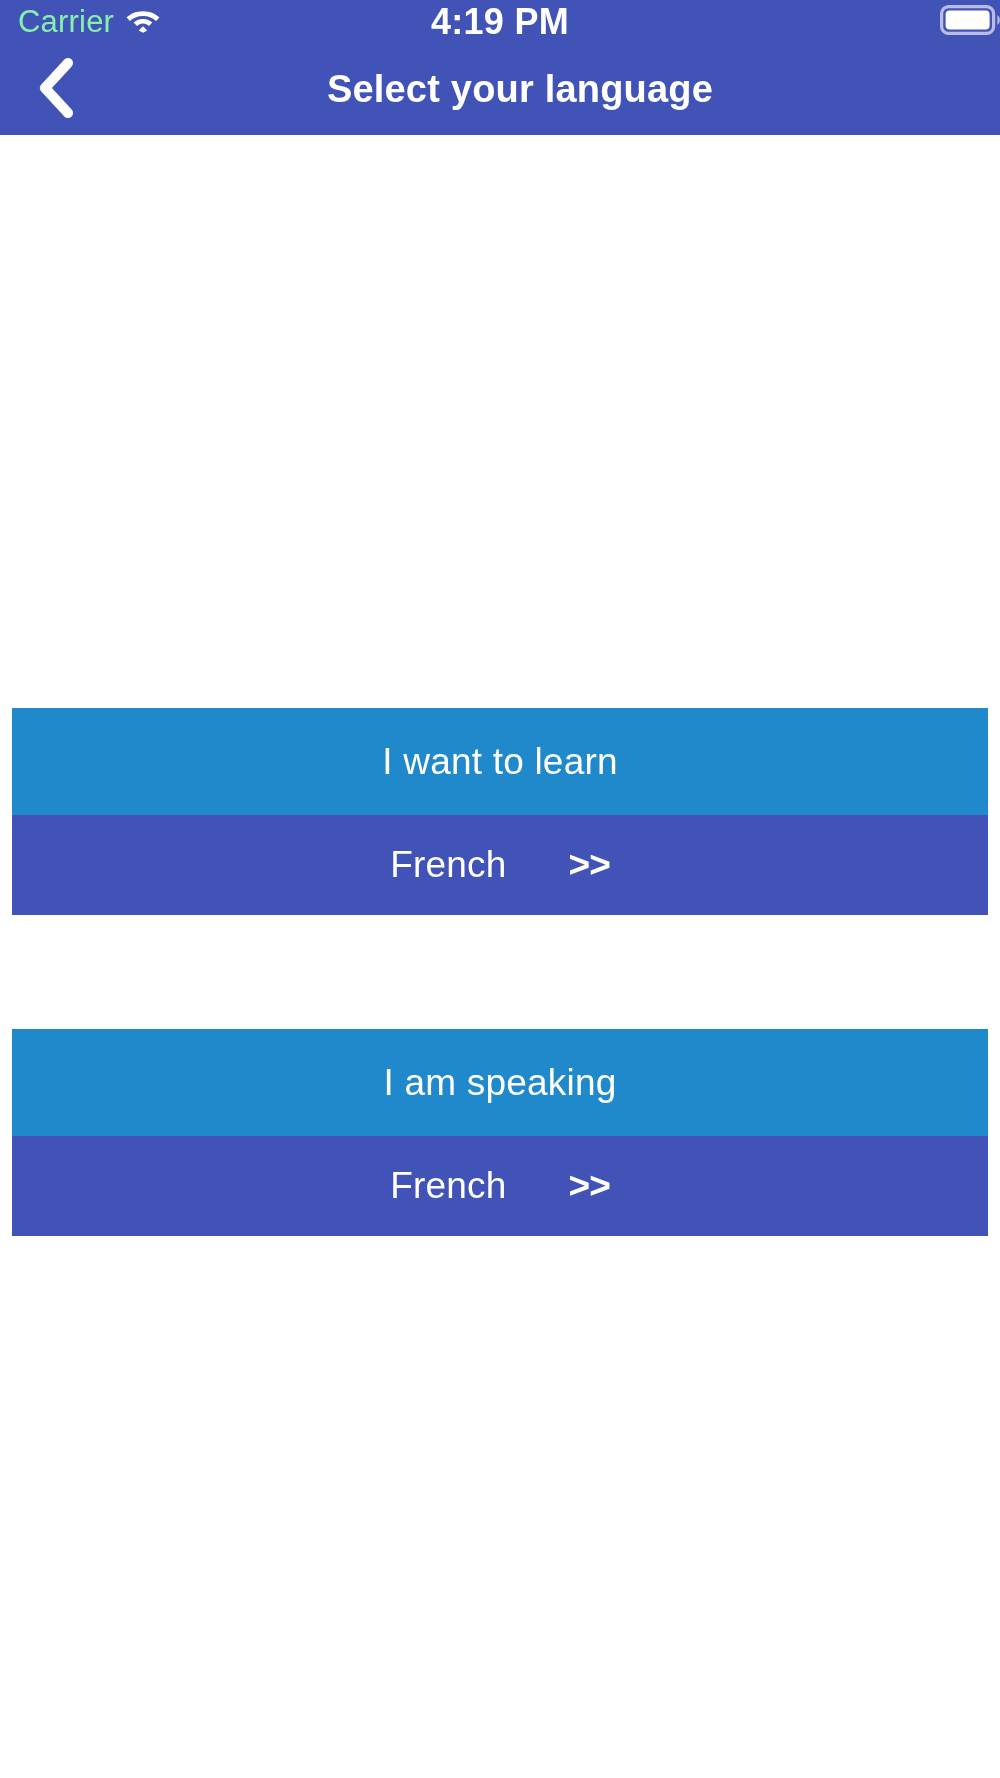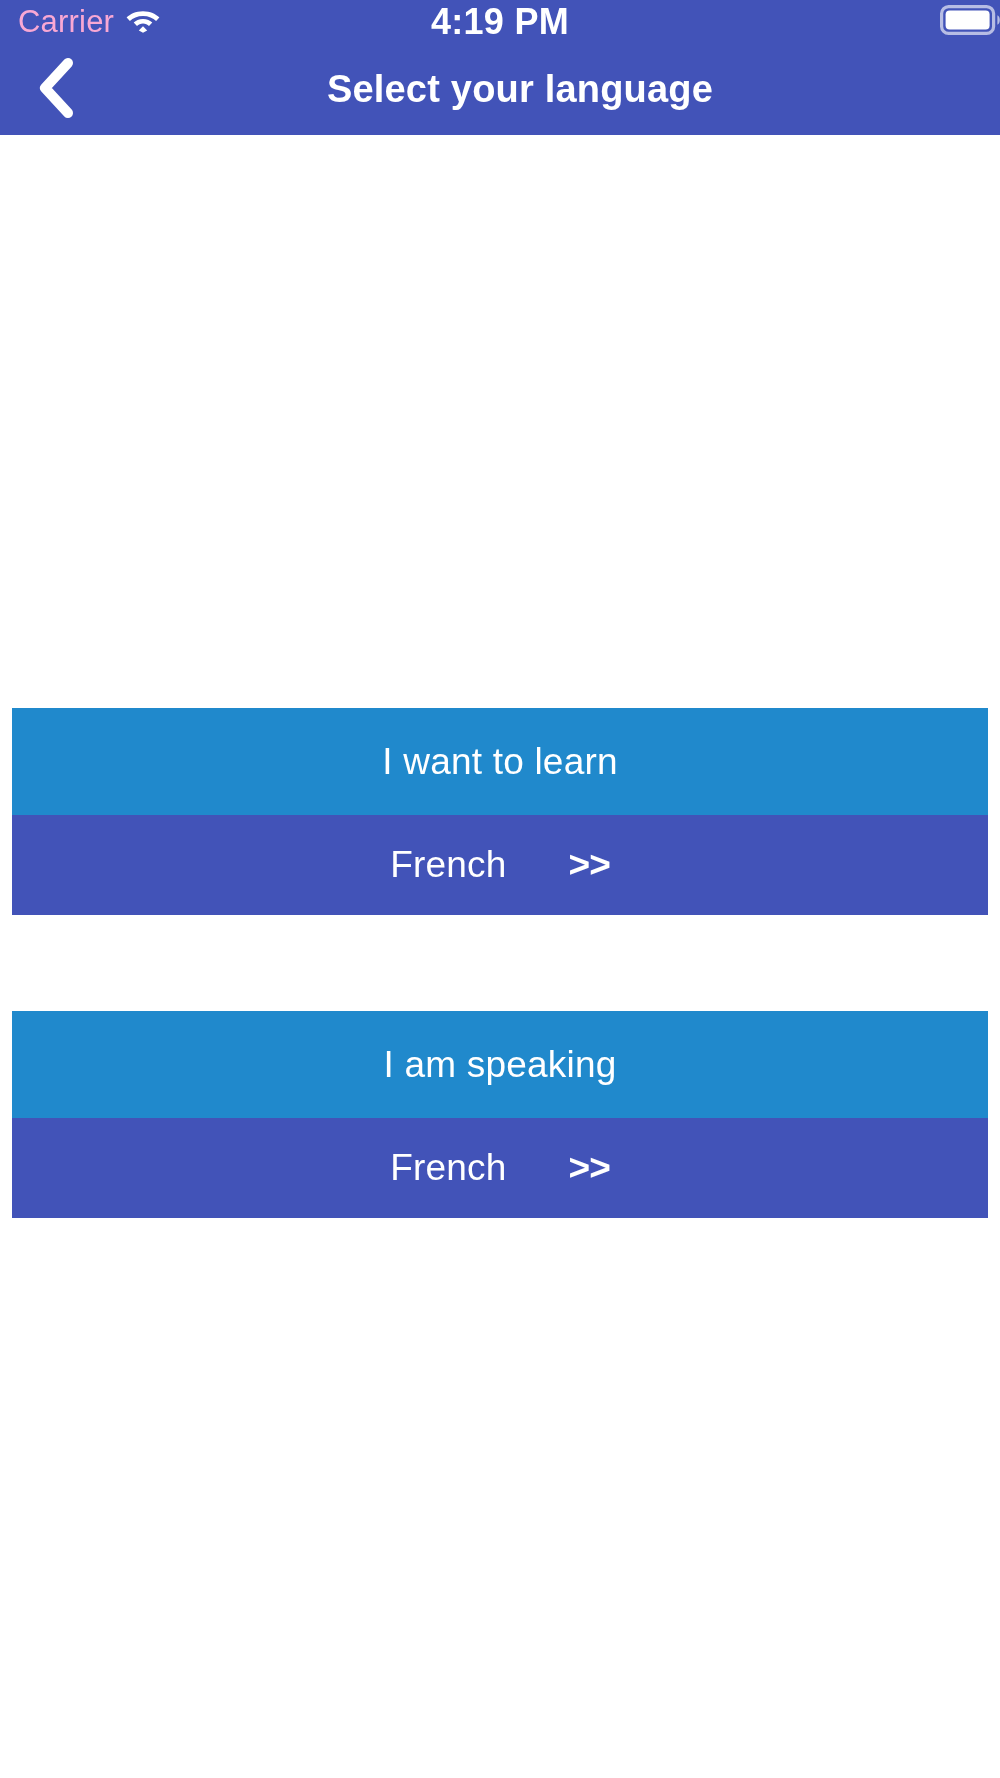--- a/index.html
+++ b/index.html
@@ -29,21 +29,21 @@
     align-items:center;
   }
   .status-left {
     position:absolute;
     left:18px;
     display:flex;
     align-items:center;
     gap:12px;
   }
   .carrier-text {
-    color:#f9a8d4;
+    color:#86efac;
     font-size:31px;
     letter-spacing:0.2px;
   }
   .wifi-icon { display:block; }
   .status-time {
     position:absolute;
     left:0; right:0;
     text-align:center;
     color:#ffffff;
     font-size:36px;
@@ -97,21 +97,21 @@
     background:#ffffff;
   }
 
   .lang-card {
     position:absolute;
     left:12px;
     width:976px;
     overflow:hidden;
   }
   .card-learn   { top:573px; }
-  .card-speak   { top:876px; }
+  .card-speak   { top:894px; }
 
   .card-header {
     width:100%;
     height:107px;
     background:#2089CC;
     display:flex;
     align-items:center;
     justify-content:center;
     text-align:center;
   }

